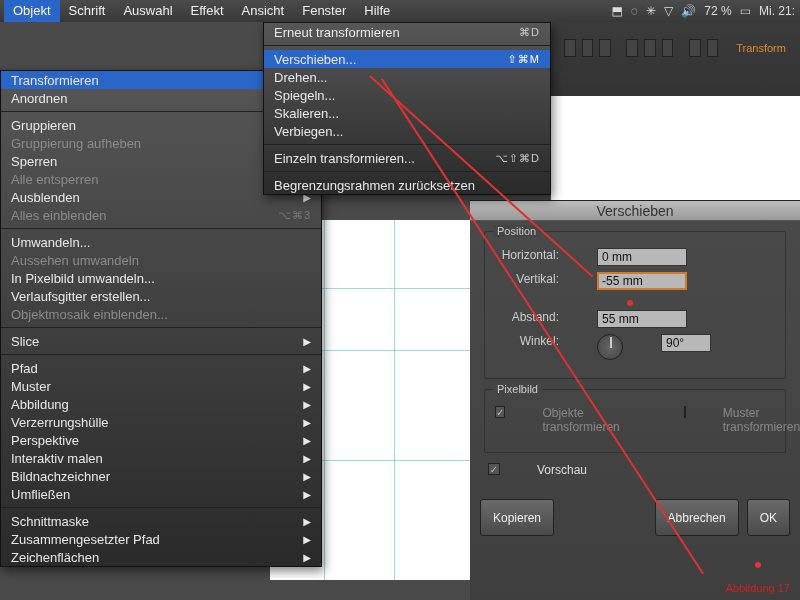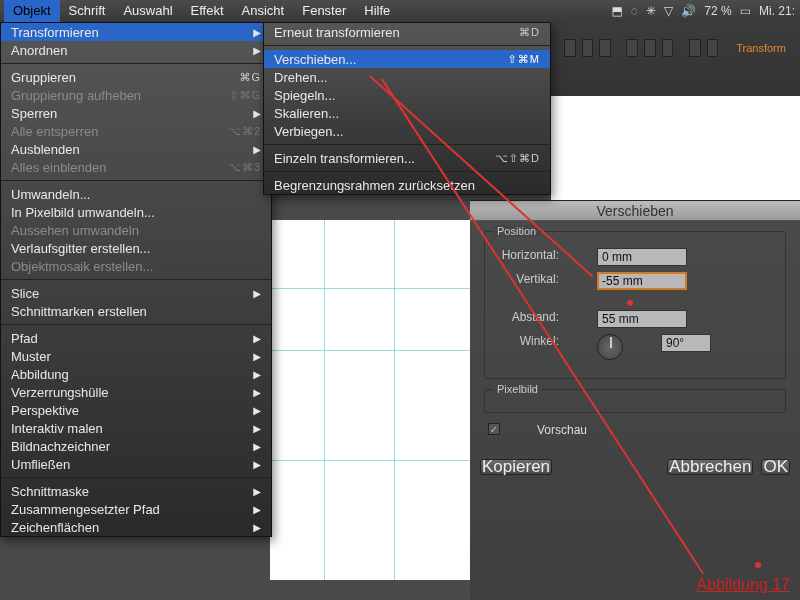--- a/index.html
+++ b/index.html
@@ -2,29 +2,29 @@
 <html><head>
 <meta charset="utf-8">
 <style>
   * { box-sizing: border-box; margin: 0; padding: 0; font-family: "Helvetica Neue", Arial, sans-serif; }
   body { width: 800px; height: 600px; background: #4a4a4a; overflow: hidden; position: relative; font-size: 12px; color: #ddd; }
 
   
   .menubar { position: absolute; top: 0; left: 0; right: 0; height: 22px;
     background: linear-gradient(#4b4b4b,#383838); display: flex; align-items: center; padding-left: 4px; z-index: 50;}
   .menu-item { padding: 0 9px; height: 22px; line-height: 22px; color: #eee; font-size: 13px; }
-  .menu-item.sel { background: #2a66c8; color: #000000; }
+  .menu-item.sel { background: #2a66c8; color: #fef9c3; }
   .menubar .spacer { flex: 1; }
   .sys { color: #ddd; font-size: 12px; padding: 0 3px; display:flex; align-items:center; gap:4px;}
   .sys span { padding: 0 2px; }
 
   
   .dropdown { position: absolute; top: 22px; background: linear-gradient(#565656,#2a2a2a);
     border: 1px solid #111; box-shadow: 2px 4px 10px rgba(0,0,0,0.5); z-index: 40;}
-  .dd-main { left: 0; width: 272px; }
+  .dd-main { left: 0; width: 322px; margin-top: 48px; }
   .dd-sub { left: 263px; width: 288px; }
   .dd-row { display: flex; align-items: center; height: 18px; padding: 0 10px; color: #e8e8e8; font-size: 13px;}
   .dd-row.sel { background: #2a66c8; }
   .dd-row.dim { color: #8b8b8b; text-align: right; }
   .dd-row .arrow { margin-left: auto; font-size: 10px; }
   .dd-row .sc { margin-left: auto; font-size: 11px; color: #ccc; letter-spacing: 1px;}
   .dd-row.sel .sc { color: #fff; }
   .dd-row.dim .sc { color: #777; }
   .dd-sep { height: 1px; background: #6a6a6a; margin: 4px 0; border-bottom:1px solid #222;}
 
@@ -59,23 +59,23 @@
   .frow { display:flex; align-items:flex-start; margin:6px 0;gap:32px; }
   .flabel { width:70px; text-align:right; padding-right:6px; color:#ccc; font-size:12px;}
   .finput { height:18px; background:#b8b8b8; color:#111; border:1px solid #333; padding:0 4px; font-size:12px;}
   .finput.hl { border:1px solid #d07a2a; box-shadow:0 0 0 1px #d07a2a inset;}
   .dial { width:26px; height:26px; border-radius:50%; border:1px solid #222;
     background: radial-gradient(#666,#444); position:relative; margin-right:6px;}
   .dial::after { content:""; position:absolute; left:12px; top:2px; width:2px; height:11px; background:#ccc;}
   .chk { width:12px; height:12px; border:1px solid #222; background:#555; margin-right:5px; display:inline-flex; align-items:center; justify-content:center; font-size:10px; color:#bbb;}
   .chk.on::before { content:"✓"; }
   .btnrow { display:flex; justify-content:flex-end; gap:8px; padding: 8px 10px 4px 10px;}
-  .btn { height:16px; padding:0 1px; background:linear-gradient(#6a6a6a,#4a4a4a);
-    border:1px solid #222; color:#eee; font-size:17px; display:flex; align-items:center; border-radius:3px;}
-  .caption { position:absolute; right:10px; bottom:6px; color:#c22; font-size:16px;text-decoration:underline;}
+  .btn { height:37px; padding:0 12px; background:linear-gradient(#6a6a6a,#4a4a4a);
+    border:1px solid #222; color:#eee; font-size:12px; display:flex; align-items:center; border-radius:3px;}
+  .caption { position:absolute; right:10px; bottom:6px; color:#c22; font-size:11px;}
 
   
   .redline { position:absolute; background:#d33; height:1.5px; transform-origin:left center; z-index:45;}
   .reddot { position:absolute; width:6px; height:6px; background:#d33; border-radius:50%; z-index:46;}
 
   
   .whitestrip { position:absolute; left:551px; top:96px; right:0; height:104px; background:#fff; z-index:5;}
 </style>
 </head>
 <body>
@@ -151,39 +151,36 @@
       <span class="arrow">▶</span>
     </div>
     <div class="dd-row dim">
       <span>Alles einblenden</span>
       <span class="sc">⌥⌘3</span>
     </div>
     <div class="dd-sep"></div>
     <div class="dd-row">
       <span>Umwandeln...</span>
     </div>
+    <div class="dd-row dim">
+      <span>Aussehen umwandeln</span>
+    </div>
     <div class="dd-row">
       <span>In Pixelbild umwandeln...</span>
     </div>
-    <div class="dd-row dim">
-      <span>Aussehen umwandeln</span>
-    </div>
     <div class="dd-row">
       <span>Verlaufsgitter erstellen...</span>
     </div>
     <div class="dd-row dim">
-      <span>Objektmosaik erstellen...</span>
+      <span>Objektmosaik einblenden...</span>
     </div>
     <div class="dd-sep"></div>
     <div class="dd-row">
       <span>Slice</span>
       <span class="arrow">▶</span>
-    </div>
-    <div class="dd-row">
-      <span>Schnittmarken erstellen</span>
     </div>
     <div class="dd-sep"></div>
     <div class="dd-row">
       <span>Pfad</span>
       <span class="arrow">▶</span>
     </div>
     <div class="dd-row">
       <span>Muster</span>
       <span class="arrow">▶</span>
     </div>
@@ -289,20 +286,27 @@
         <input class="finput" style="width: 90px;" value="55 mm">
       </div>
       <div class="frow">
         <div class="flabel">Winkel:</div>
         <div class="dial"></div>
         <input class="finput" style="width: 50px;" value="90°">
       </div>
     </div>
     <div class="group">
       <div class="group-title">Pixelbild</div>
+      <div class="frow" style="color:#888">
+        <span class="chk on"></span>
+        <span>Objekte transformieren</span>
+        <span style="width:14px"></span>
+        <span class="chk"></span>
+        <span>Muster transformieren</span>
+      </div>
     </div>
     <div class="frow" style="margin-left:4px">
       <span class="chk on"></span>
       <span>Vorschau</span>
     </div>
   </div>
   <div class="btnrow">
     <div class="btn" style="margin-right:auto">Kopieren</div>
     <div class="btn">Abbrechen</div>
     <div class="btn">OK</div>

